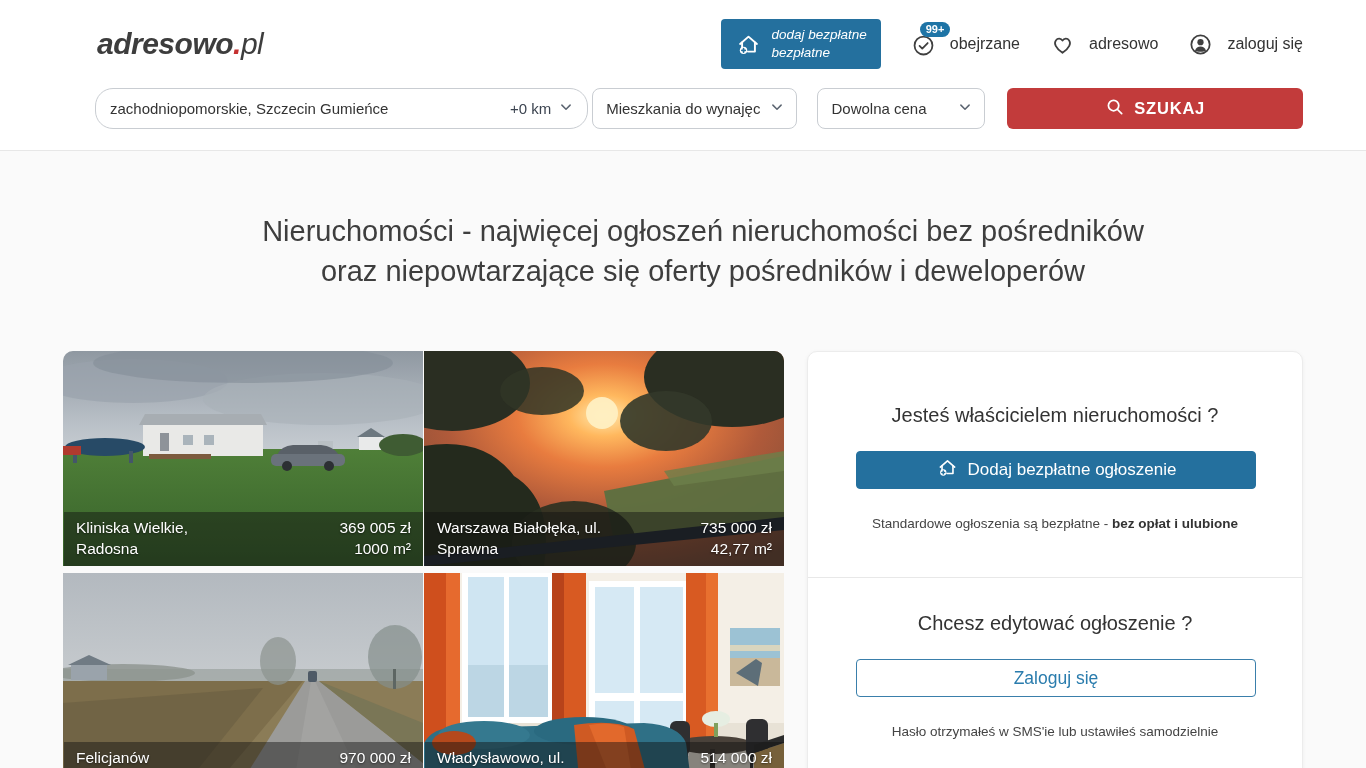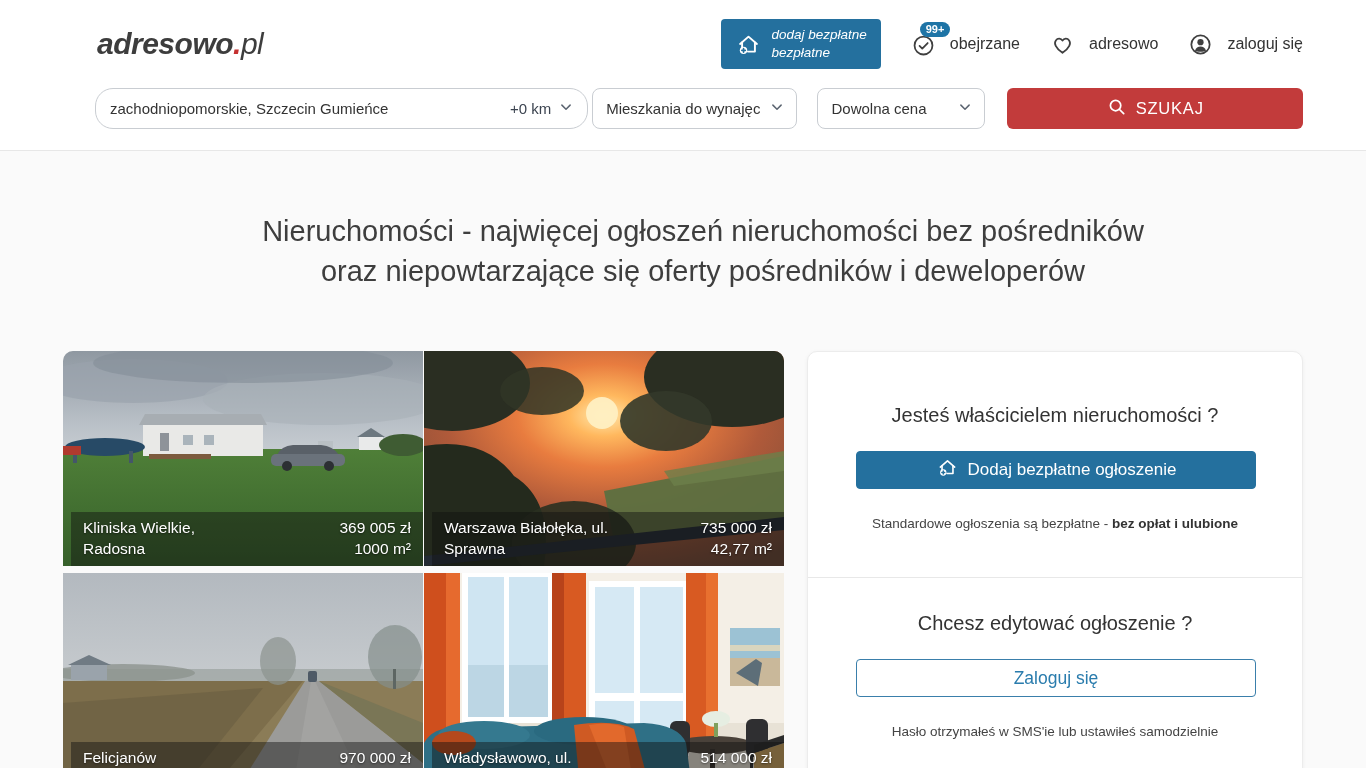--- a/index.html
+++ b/index.html
@@ -25,34 +25,34 @@
 
   
   .search-bar { display: flex; align-items: stretch; margin: 0 63px; height: 41px; }
   .field { background: #fff; border: 1px solid #c9cdd2; border-radius: 8px; display: flex; align-items: center; font-size: 15px; color: #333; cursor: pointer; }
   .loc-field { width: 500px; padding: 0 12px 0 14px; justify-content: space-between; border-radius: 18px; }
   .loc-right { display: flex; align-items: center; gap: 6px; color: #3c4450; }
   .select-field { justify-content: space-between; padding: 0 10px 0 13px; }
   .cat-field { width: 208px; margin-left: 4px; }
   .price-field { width: 170px; margin-left: 20px; }
   .select-value { white-space: nowrap; overflow: hidden; }
-  .search-btn { width: 300px; margin-left: 22px; background: #c23b3b; border: none; border-radius: 6px; color: #fff; font-weight: normal; font-size: 16.5px; letter-spacing: 0.8px; display: flex; align-items: center; justify-content: center; gap: 9px; cursor: pointer; font-family: inherit; }
+  .search-btn { width: 300px; margin-left: 22px; background: #c23b3b; border: none; border-radius: 6px; color: #fff; font-weight: bold; font-size: 16.5px; letter-spacing: 0.8px; display: flex; align-items: center; justify-content: center; gap: 9px; cursor: pointer; font-family: inherit; }
 
   
   main { padding-top: 60px; }
   .hero-title { text-align: center; font-size: 29px; font-weight: 400; color: #3e3e3e; line-height: 40px; margin-left: 40px; }
   .content { display: flex; align-items: flex-start; gap: 24px; padding: 0 63px; margin-top: 60px; }
 
   
   .listings-grid { width: 720px; display: grid; grid-template-columns: 360px 360px; gap: 7px 1px; border-radius: 10px; overflow: visible; }
   .card { position: relative; width: 360px; height: 215px; overflow: hidden; cursor: pointer; background: #ddd; }
   .card:nth-child(1) { border-top-left-radius: 10px; }
   .card:nth-child(2) { border-top-right-radius: 10px; }
   .card svg.photo { width: 100%; height: 100%; display: block; }
-  .caption { position: absolute; left: 8px; right: 0; bottom: 0; min-height: 46px; background: rgba(16,16,16,0.45); color: #fff; display: flex; justify-content: space-between; align-items: flex-start; padding: 6px 12px 7px; font-size: 15.5px; line-height: 1.32; text-shadow: 0 1px 2px rgba(0,0,0,0.5); }
+  .caption { position: absolute; left: 1px; right: 0; bottom: 0; min-height: 46px; background: rgba(16,16,16,0.45); color: #fff; display: flex; justify-content: space-between; align-items: flex-start; padding: 6px 12px 7px; font-size: 15.5px; line-height: 1.32; text-shadow: 0 1px 2px rgba(0,0,0,0.5); }
   .cap-loc { max-width: 52%; }
   .cap-right { text-align: right; }
 
   
   .owner-panel { width: 496px; min-height: 620px; background: #fff; border: 1px solid #ececec; border-radius: 10px; box-shadow: 0 1px 4px rgba(0,0,0,0.05); }
   .panel-section { padding: 52px 48px 46px; text-align: center; }
   .panel-section.second { border-top: 1px solid #e8e8e8; padding-top: 34px; }
   .panel-heading { font-size: 20px; font-weight: 400; color: #333; margin-bottom: 24px; }
   .panel-btn { width: 400px; height: 38px; border-radius: 4px; font-size: 17px; display: flex; align-items: center; justify-content: center; gap: 9px; cursor: pointer; margin: 18px auto; font-family: inherit; }
   .panel-btn.primary { background: #24709e; border: 1px solid #24709e; color: #fff; }

